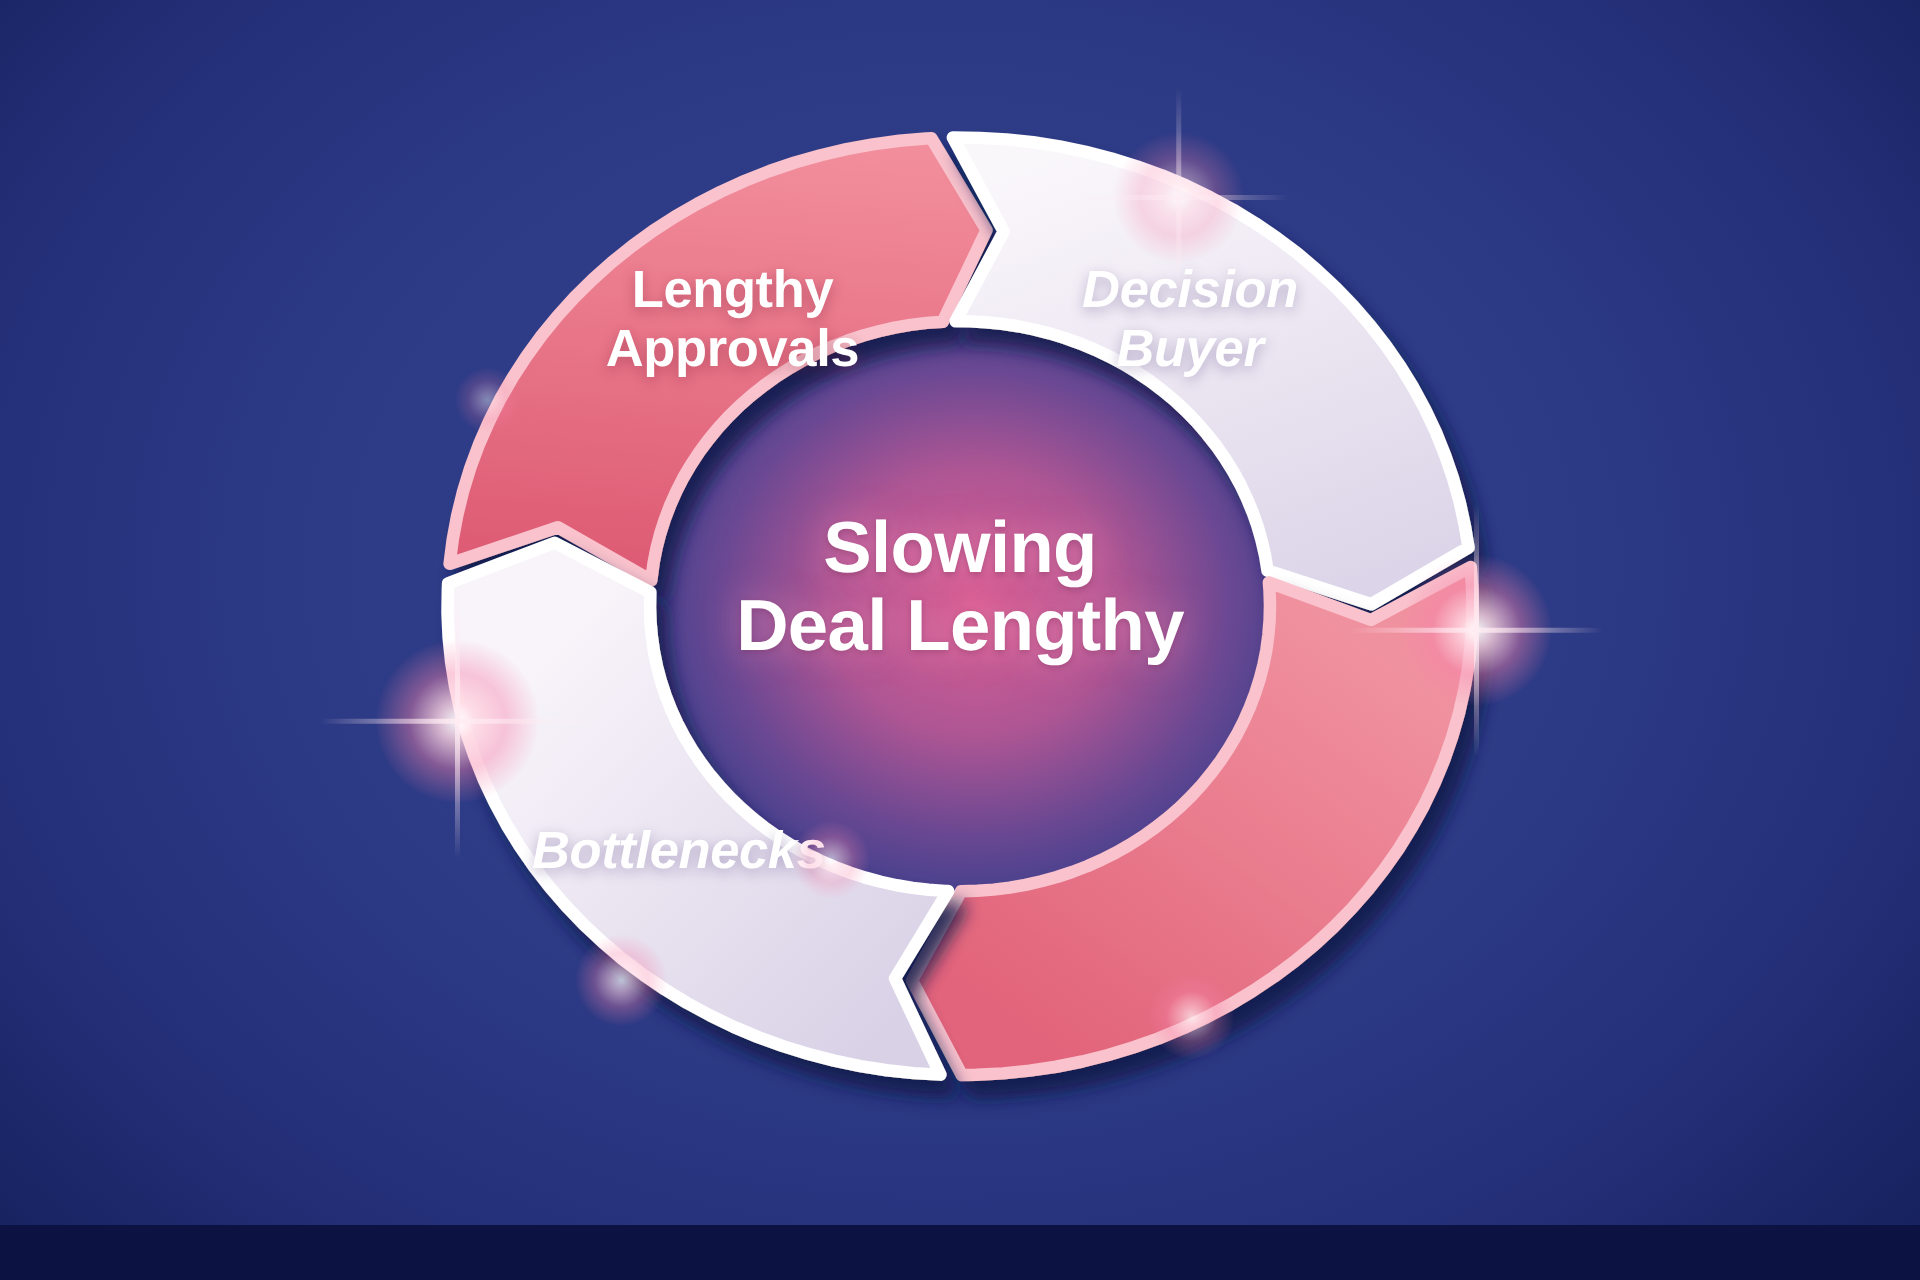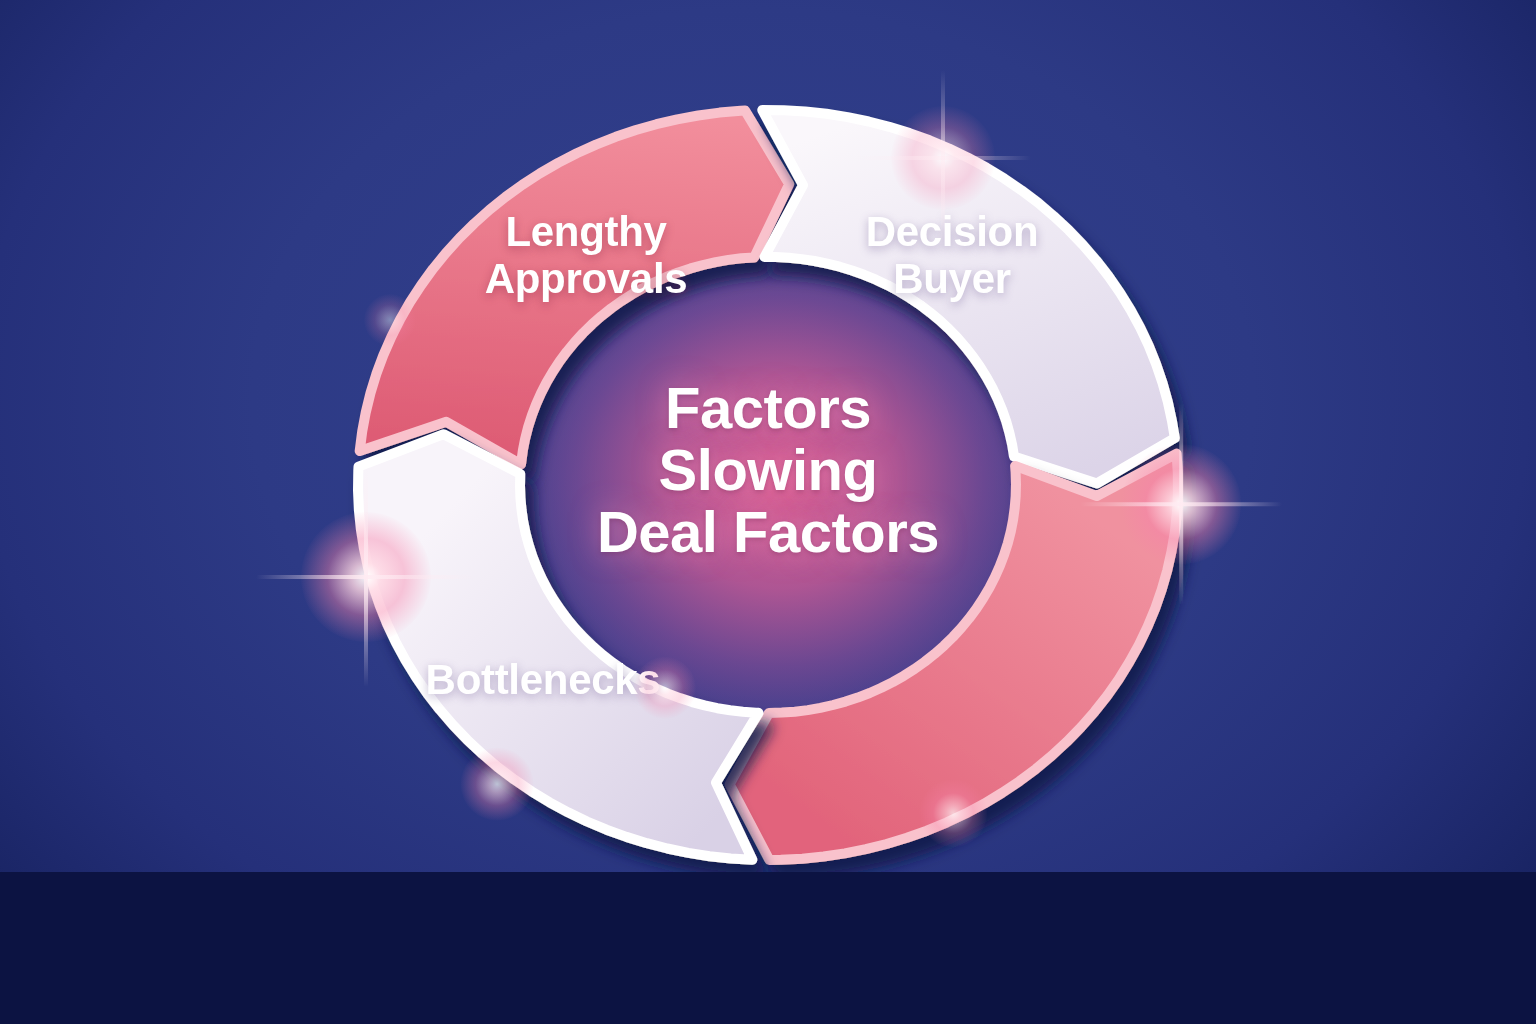--- a/index.html
+++ b/index.html
@@ -1,17 +1,17 @@
 <!DOCTYPE html>
 <html><head>
 <meta charset="utf-8">
 <style>
   html,body{margin:0;padding:0;background:#0c1342;}
   .stage{
-    position:relative;width:1536px;height:872px;overflow:hidden;
+    position:relative;width:1536px;height:980px;overflow:hidden;
     font-family:"Liberation Sans","DejaVu Sans",sans-serif;
   }
   .bg{
     position:absolute;inset:0;
     background:radial-gradient(ellipse 1250px 980px at 49% 46%,
       #33418f 0%, #2d3a85 40%, #25307a 62%, #15205c 85%, #0d1544 100%);
   }
   .center-glow{
     position:absolute;left:780px;top:482px;width:780px;height:710px;
     transform:translate(-50%,-50%);border-radius:50%;
@@ -20,21 +20,21 @@
       rgba(166,82,154,0.50) 52%, rgba(110,70,155,0.22) 70%,
       rgba(80,60,150,0) 88%);
   }
   svg.ring{position:absolute;left:0;top:0;}
   .label{
     position:absolute;transform:translate(-50%,-50%);
     color:#ffffff;font-weight:700;font-size:42px;line-height:1.12;
     text-align:center;white-space:nowrap;letter-spacing:-0.3px;
   }
   .label.pink{text-shadow:0 3px 10px rgba(130,30,60,0.40);}
-  .label.white{text-shadow:0 3px 10px rgba(100,80,140,0.40);}
+  .label.white{text-shadow:0 3px 10px rgba(100,80,140,0.40);font-style:italic;}
   .label span{display:block;}
   .title{
     position:absolute;left:768px;top:470px;transform:translate(-50%,-50%);
     color:#ffffff;font-weight:700;font-size:58px;line-height:1.07;
     text-align:center;white-space:nowrap;letter-spacing:-0.5px;
     text-shadow:0 0 28px rgba(255,150,190,0.55), 0 2px 5px rgba(90,25,70,0.35);
   }
   .title span{display:block;}
   .sparkle{position:absolute;transform:translate(-50%,-50%);border-radius:50%;pointer-events:none;}
   .streak{position:absolute;left:50%;top:50%;transform:translate(-50%,-50%);border-radius:3px;}
@@ -84,23 +84,22 @@
     <span>Decision</span>
     <span>Buyer</span>
   </div>
   <div class="label pink" id="lab-2" style="left: 1016px; top: 682px;">
   </div>
   <div class="label white" id="lab-3" style="left: 543px; top: 680px;">
     <span>Bottlenecks</span>
   </div>
 
   <div class="title">
-    <span>Factors</span>
     <span>Slowing</span>
-    <span>Deal Factors</span>
+    <span>Deal Lengthy</span>
   </div>
 
   <div id="flares">
       <div class="sparkle" style="left: 366px; top: 577px; width: 130px; height: 130px; background: radial-gradient(circle, rgba(255, 255, 255, 0.95) 0%, rgba(255, 214, 226, 0.808) 16%, rgba(246, 130, 170, 0.427) 42%, rgba(235, 95, 150, 0) 72%);">
         <div class="streak" style="width: 220px; height: 4px; background: linear-gradient(to right, rgba(255, 255, 255, 0), rgba(255, 235, 242, 0.855) 50%, rgba(255, 255, 255, 0));"></div>
         <div class="streak" style="height: 220px; width: 4px; background: linear-gradient(rgba(255, 255, 255, 0), rgba(255, 235, 242, 0.855) 50%, rgba(255, 255, 255, 0));"></div>
       </div>
       <div class="sparkle" style="left: 1181px; top: 504px; width: 119.6px; height: 119.6px; background: radial-gradient(circle, rgba(255, 255, 255, 0.95) 0%, rgba(255, 214, 226, 0.808) 16%, rgba(246, 130, 170, 0.427) 42%, rgba(235, 95, 150, 0) 72%);">
         <div class="streak" style="width: 202.4px; height: 4px; background: linear-gradient(to right, rgba(255, 255, 255, 0), rgba(255, 235, 242, 0.855) 50%, rgba(255, 255, 255, 0));"></div>
         <div class="streak" style="height: 202.4px; width: 4px; background: linear-gradient(rgba(255, 255, 255, 0), rgba(255, 235, 242, 0.855) 50%, rgba(255, 255, 255, 0));"></div>

